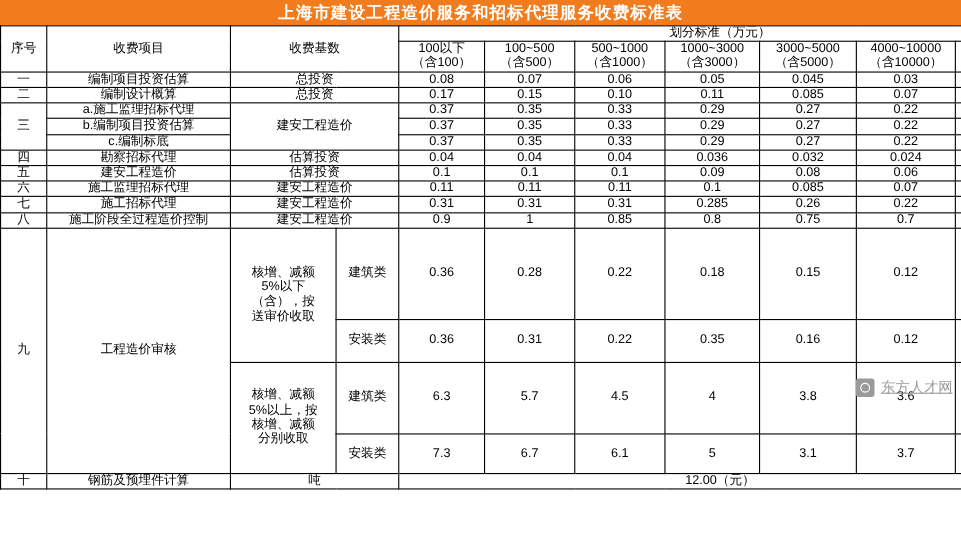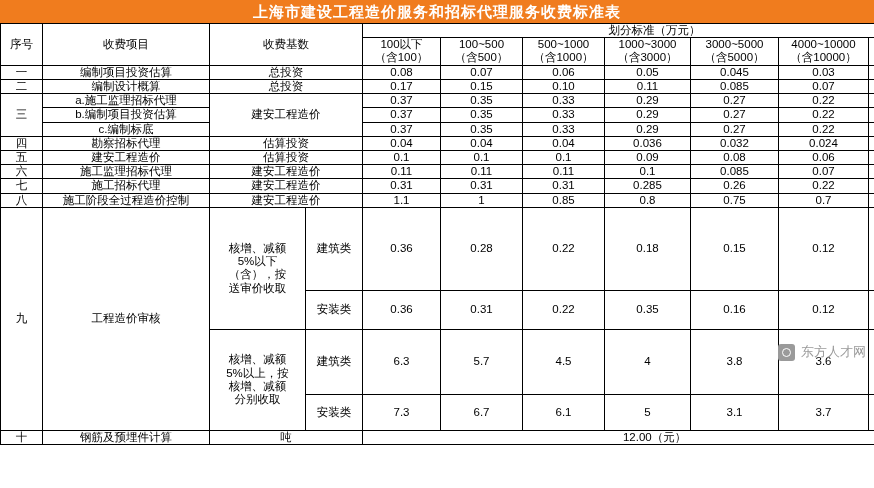--- a/index.html
+++ b/index.html
@@ -66,20 +66,21 @@
   .wm {
     position: absolute;
     right: 8px;
     bottom: 22px;
     display: flex;
     align-items: center;
     gap: 6px;
     color: #9a9a9a;
     font-size: 13px;
     pointer-events: none;
+    text-decoration: underline;
   }
   .wm-logo {
     width: 17px;
     height: 17px;
     border-radius: 3px;
     background: #9a9a9a;
     position: relative;
   }
   .wm-logo::after {
     content: "";
@@ -257,21 +258,21 @@
         <td class="num">0.31</td>
         <td class="num">0.285</td>
         <td class="num">0.26</td>
         <td class="num">0.22</td>
         <td class="num">0.18</td>
       </tr>
       <tr>
         <td class="rowlabel">八</td>
         <td class="rowlabel">施工阶段全过程造价控制</td>
         <td class="rowlabel" colspan="2">建安工程造价</td>
-        <td class="num">1.1</td>
+        <td class="num">0.9</td>
         <td class="num">1</td>
         <td class="num">0.85</td>
         <td class="num">0.8</td>
         <td class="num">0.75</td>
         <td class="num">0.7</td>
         <td class="num">0.65</td>
       </tr>
 
       <tr>
         <td class="rowlabel" rowspan="4">九</td>

